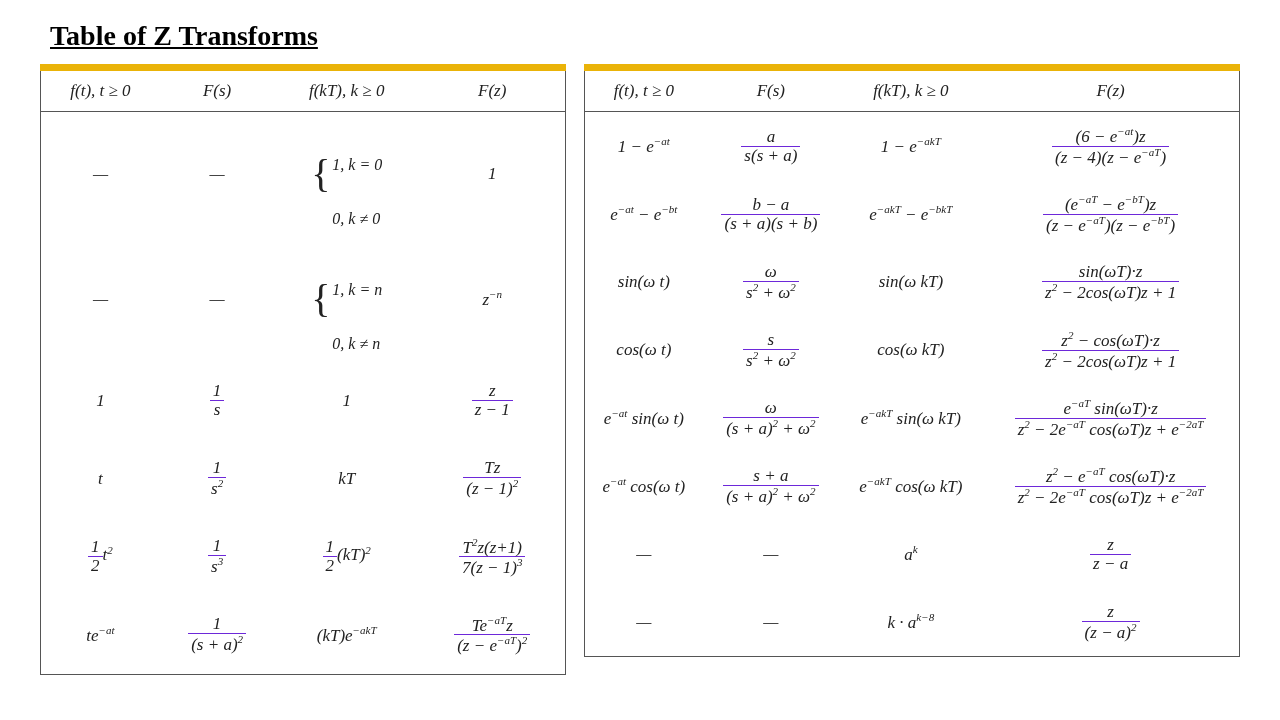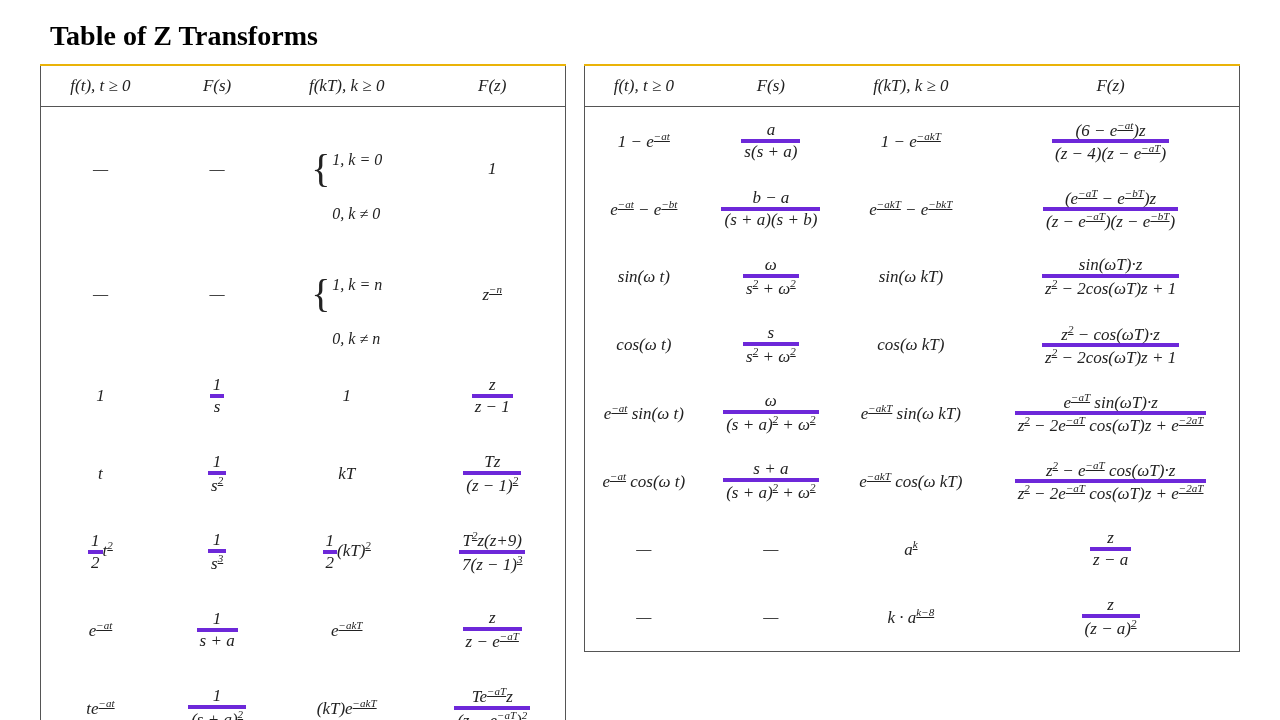--- a/index.html
+++ b/index.html
@@ -10,20 +10,21 @@
     color: #000;
     width: 1280px;
     height: 720px;
     box-sizing: border-box;
     overflow: hidden;
   }
   h1 {
     font-size: 28px;
     font-weight: bold;
     margin: 0 0 12px 10px;
+    text-decoration: underline;
   }
   .tables {
     display: flex;
     gap: 18px;
     align-items: flex-start;
   }
   table {
     border-collapse: collapse;
     font-style: italic;
     font-size: 17px;
@@ -31,42 +32,42 @@
   }
   .tbl-left  { width: 530px; }
   .tbl-right { width: 660px; }
   th, td {
     text-align: center;
     vertical-align: middle;
     font-weight: normal;
     padding: 8px 4px;
   }
   thead th {
-    border-top: 2px solid #eab308;
+    border-top: 7px solid #eab308;
     border-bottom: 1px solid #555;
     padding: 10px 4px;
     white-space: nowrap;
   }
   thead th:first-child { border-left: 1px solid #555; }
   thead th:last-child  { border-right: 1px solid #555; font-family: Liberation Serif, serif; }
   tbody td:first-child { border-left: 1px solid #555; }
   tbody td:last-child  { border-right: 1px solid #555; }
   tbody tr:last-child td { border-bottom: 1px solid #555; }
   .tbl-left  td { height: 62px; }
   .tbl-right td { height: 52px; }
   
   .frac {
     display: inline-block;
     vertical-align: middle;
     text-align: center;
     line-height: 1.05;
   }
   .frac > span { display: block; padding: 0 3px; }
-  .frac .den  { border-top: 4px solid #6d28d9; }
-  .sup { vertical-align: super; font-size: 0.65em; font-style: italic; text-decoration: underline; }
+  .frac .den  { border-top: 1px solid #6d28d9; }
+  .sup { vertical-align: super; font-size: 0.65em; font-style: italic; }
   .piece {
     display: inline-flex;
     align-items: center;
   }
   .brace {
     font-size: 40px;
     font-style: normal;
     line-height: 0.85;
     margin-right: 2px;
   }
@@ -148,34 +149,24 @@
         <td>
           <span class="frac"><span>1</span><span class="den">2</span></span><span>t</span><span class="sup">2</span>
         </td>
         <td>
           <span class="frac"><span>1</span><span class="den"><span>s</span><span class="sup">3</span></span></span>
         </td>
         <td>
           <span class="frac"><span>1</span><span class="den">2</span></span><span>(kT)</span><span class="sup">2</span>
         </td>
         <td>
-          <span class="frac"><span><span>T</span><span class="sup">2</span><span>z(z+9)</span></span><span class="den"><span>7(z − 1)</span><span class="sup">3</span></span></span>
-        </td>
-      </tr>
-
-      <tr>
-        <td><span>e</span><span class="sup">−at</span></td>
-        <td>
-          <span class="frac"><span>1</span><span class="den">s + a</span></span>
-        </td>
-        <td><span>e</span><span class="sup">−akT</span></td>
-        <td>
-          <span class="frac"><span>z</span><span class="den"><span>z − e</span><span class="sup">−aT</span></span></span>
-        </td>
-      </tr>
+          <span class="frac"><span><span>T</span><span class="sup">2</span><span>z(z+1)</span></span><span class="den"><span>7(z − 1)</span><span class="sup">3</span></span></span>
+        </td>
+      </tr>
+
 
       <tr>
         <td><span>t</span><span>e</span><span class="sup">−at</span></td>
         <td>
           <span class="frac"><span>1</span><span class="den"><span>(s + a)</span><span class="sup">2</span></span></span>
         </td>
         <td><span>(kT)e</span><span class="sup">−akT</span></td>
         <td>
           <span class="frac"><span><span>Te</span><span class="sup">−aT</span><span>z</span></span><span class="den">(<span>z − e</span><span class="sup">−aT</span>)<span class="sup">2</span></span></span>
         </td>

